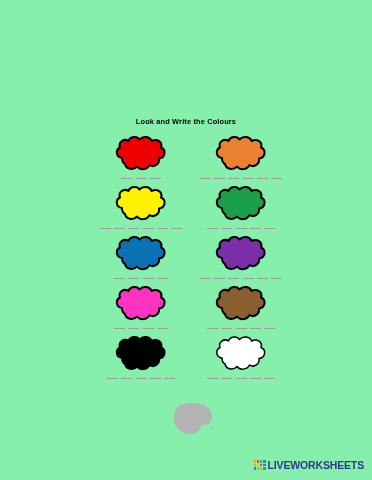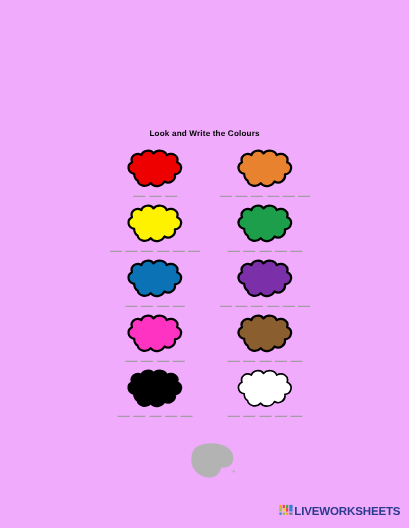--- a/index.html
+++ b/index.html
@@ -10,21 +10,21 @@
     width: 372px;
     height: 480px;
     background: #ffffff;
     font-family: "Liberation Sans", sans-serif;
     overflow: hidden;
     position: relative;
   }
   .sheet {
     position: absolute;
     inset: 0;
-    background: #f0abfc;
+    background: #86efac;
   }
   .worksheet-title {
     position: absolute;
     top: 117px;
     left: 0;
     width: 372px;
     text-align: center;
     font-size: 7.4px;
     font-weight: bold;
     color: #000000;
@@ -74,21 +74,21 @@
     left: 171px;
     top: 401px;
     width: 44px;
     height: 36px;
   }
   .logo {
     position: absolute;
     right: 8px;
     bottom: 9px;
     display: flex;
-    align-items: flex-start;
+    align-items: center;
     gap: 2px;
   }
   .logo-mark {
     display: grid;
     grid-template-columns: repeat(4, 2.4px);
     grid-template-rows: repeat(3, 2.6px);
     gap: 0.7px;
   }
   .logo-mark i { display: block; width: 2.4px; height: 2.6px; }
   .logo-text {

